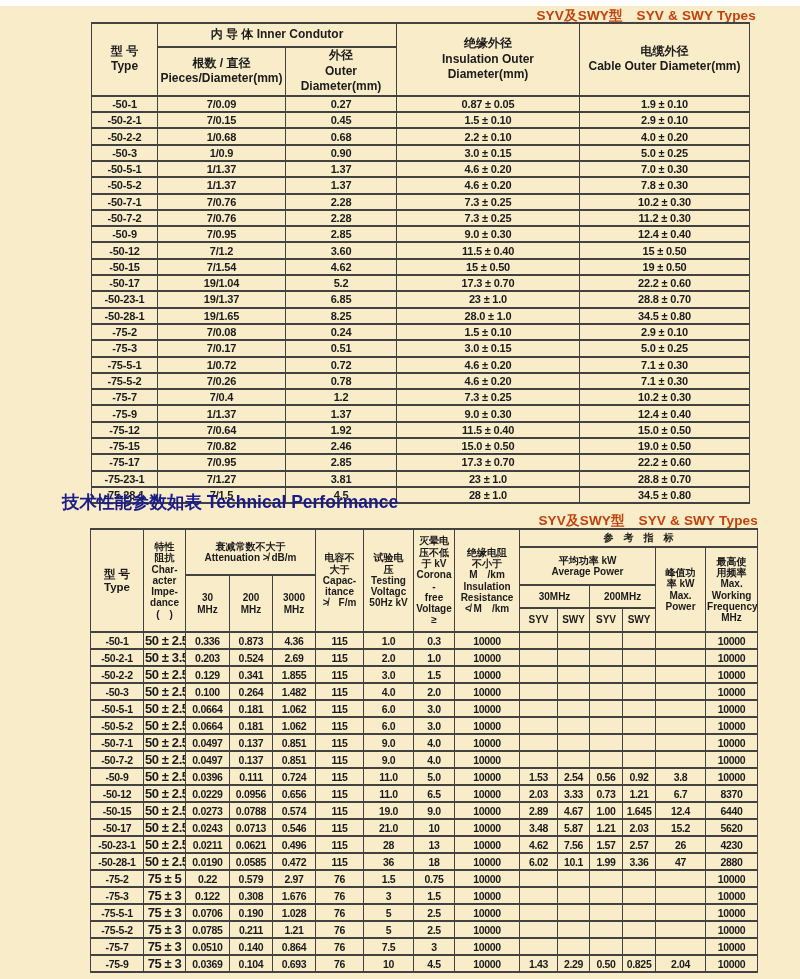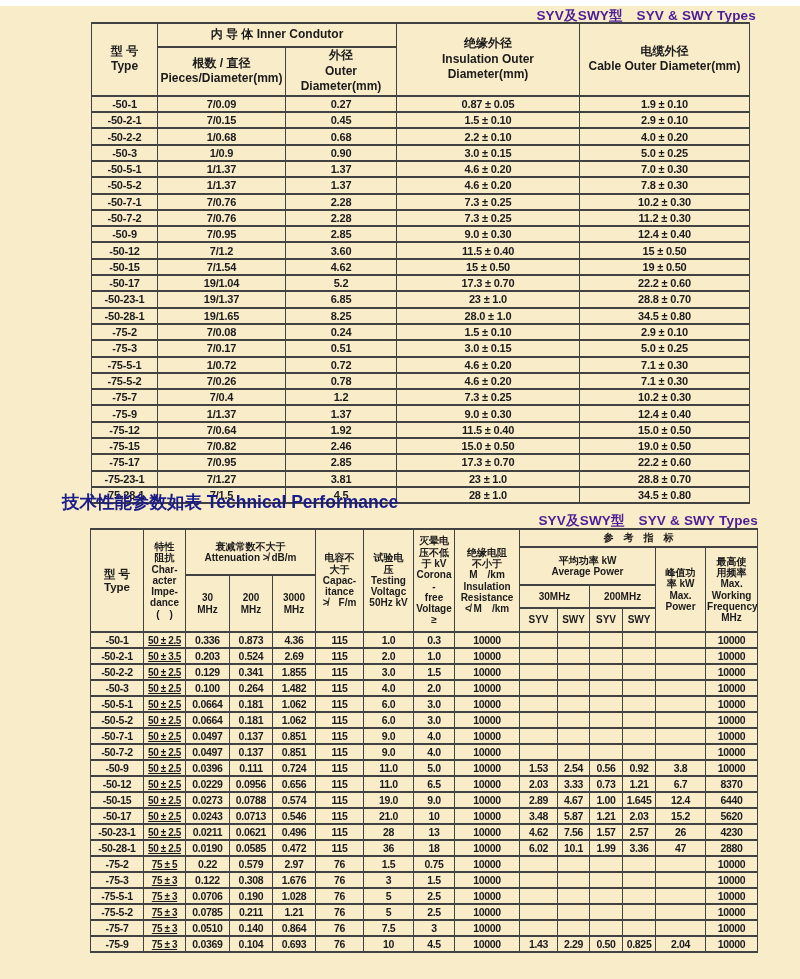--- a/index.html
+++ b/index.html
@@ -4,21 +4,21 @@
 <style>
   html,body { margin:0; padding:0; }
   .page {
     position:relative; width:800px; height:979px;
     background:#f9ecc9; overflow:hidden;
     font-family:"Liberation Sans","DejaVu Sans",sans-serif;
     color:#1b1b1b;
   }
   .top-strip { position:absolute; top:0; left:0; width:800px; height:6px; background:#ffffff; }
   .caption {
-    position:absolute; font-weight:bold; font-size:13.5px; color:#4c1d95;
+    position:absolute; font-weight:bold; font-size:13.5px; color:#c2410c;
     letter-spacing:0.2px; white-space:pre;
   }
   #cap1 { top:7px;  right:44px; }
   #cap2 { top:512px; right:42px; }
   .sec-title {
     position:absolute; top:490px; left:62px;
     font-weight:bold; font-size:17.5px; color:#1a1c88; white-space:pre;
   }
   table { position:absolute; border-collapse:collapse; table-layout:fixed; }
   th, td {
@@ -30,21 +30,21 @@
   th { font-weight:bold; white-space:pre-line; }
   td { font-weight:bold; white-space:nowrap; }
 
   #t1 { left:91px; top:22px; width:658px; }
   #t1 th { font-size:12px; line-height:1.3; }
   #t1 td { font-size:11px; height:14.3px; letter-spacing:-0.2px; }
 
   #t2 { left:90px; top:528px; width:667px; }
   #t2 th { font-size:10px; line-height:1.13; }
   #t2 td { font-size:10.5px; height:14px; letter-spacing:-0.3px; }
-  #t2 td.c-imp { font-size:10px; letter-spacing:-0.4px;text-decoration:underline; }
+  #t2 td.c-imp { font-size:13px; letter-spacing:-0.4px; }
   #t2 th.th-type { font-size:11.5px; }
 </style>
 </head>
 <body>
 
 <div class="page">
   <div class="top-strip"></div>
 
   <div class="caption" id="cap1">SYV及SWY型　SYV &amp; SWY Types</div>
 

